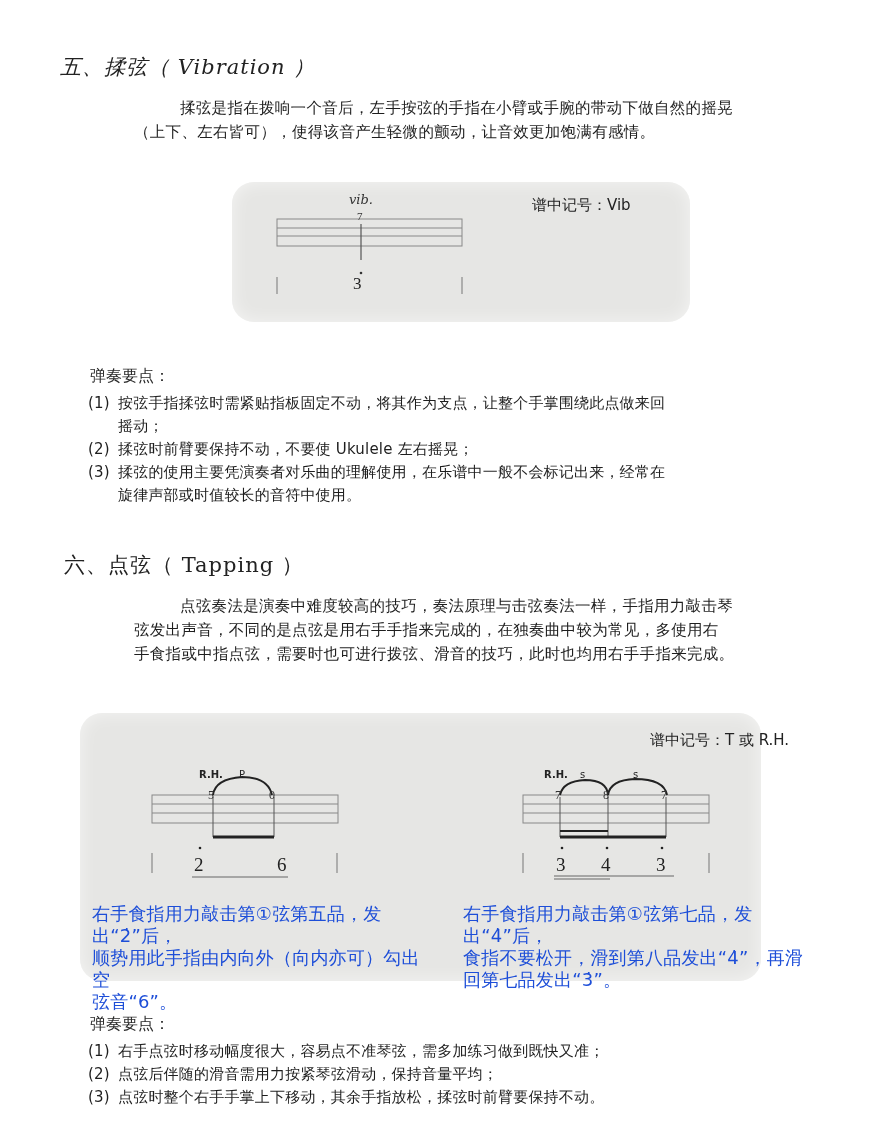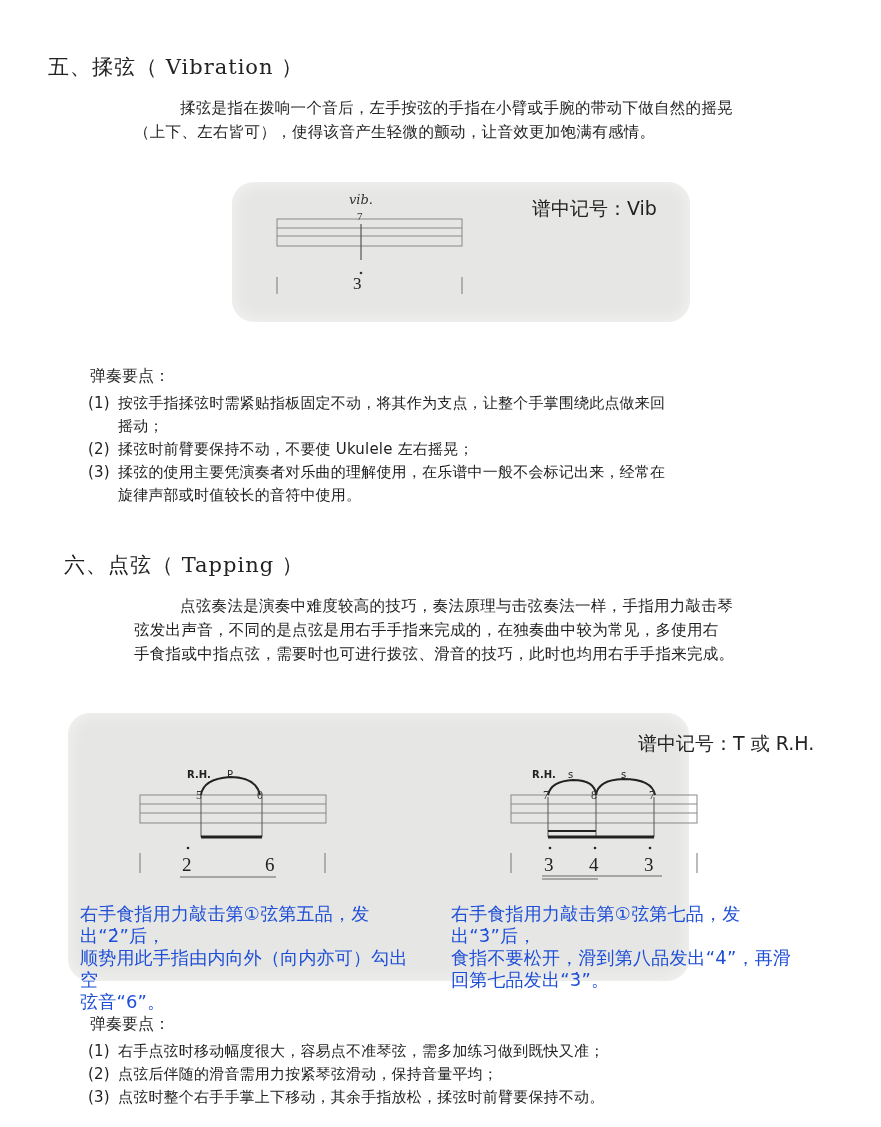--- a/index.html
+++ b/index.html
@@ -20,28 +20,28 @@
   }
   .para .indent { display: inline-block; width: 46px; }
   .points-title { font-size: 16px; color: #2a2a2a; }
   .point { font-size: 15px; line-height: 23px; color: #1e1e1e; letter-spacing: 0.2px; }
   .point .num { display: inline-block; width: 30px; }
   .point .cont { padding-left: 30px; }
   .box {
     background: #e6e6e4; border-radius: 22px;
     box-shadow: inset 0 0 18px rgba(255,255,255,0.6);
   }
-  .notation-label { font-size: 19px; color: #222; white-space: nowrap; }
+  .notation-label { font-size: 15px; color: #222; white-space: nowrap; }
   .tab-svg { position: absolute; overflow: visible; }
   .caption { font-size: 18px; line-height: 22px; color: #1d4ed8; letter-spacing: 0.2px; }
 </style>
 </head>
 <body>
 
-<div class="abs heading" style="left:48px; top:53px;">五、揉弦（ Vibration ）</div>
+<div class="abs heading" style="left:60px; top:53px;font-style:italic;">五、揉弦（ Vibration ）</div>
 
 <div class="abs para" style="left:86px; top:96px; width:760px;">
   <div><span class="indent"></span><span>揉弦是指在拨响一个音后，左手按弦的手指在小臂或手腕的带动下做自然的摇晃</span></div>
   <div>（上下、左右皆可），使得该音产生轻微的颤动，让音效更加饱满有感情。</div>
 </div>
 
 <div class="abs box" style="left:232px; top:182px; width:458px; height:140px;">
   <div class="abs notation-label" style="left:300px; top:14px;">谱中记号：Vib</div>
   <svg class="tab-svg" style="left:0; top:0;" width="458" height="140">
 
@@ -78,21 +78,21 @@
 </div>
 
 <div class="abs heading" style="left:64px; top:551px;">六、点弦（ Tapping ）</div>
 
 <div class="abs para" style="left:86px; top:594px; width:760px;">
   <div><span class="indent"></span><span>点弦奏法是演奏中难度较高的技巧，奏法原理与击弦奏法一样，手指用力敲击琴</span></div>
   <div>弦发出声音，不同的是点弦是用右手手指来完成的，在独奏曲中较为常见，多使用右</div>
   <div>手食指或中指点弦，需要时也可进行拨弦、滑音的技巧，此时也均用右手手指来完成。</div>
 </div>
 
-<div class="abs box" style="left:68px; top:713px; width:621px; height:268px;">
+<div class="abs box" style="left:80px; top:713px; width:681px; height:268px;">
   <div class="abs notation-label" style="left:570px; top:18px;">谱中记号：T 或 R.H.</div>
 
   <svg class="tab-svg" style="left:0; top:0;" width="370" height="180">
     <rect x="72" y="82" width="186" height="28" fill="none" stroke="#888" stroke-width="1"></rect>
     <line x1="72" y1="91" x2="258" y2="91" stroke="#888" stroke-width="1"></line>
     <line x1="72" y1="100" x2="258" y2="100" stroke="#888" stroke-width="1"></line>
 
     <path d="M133 82 Q 135 66 162 64 Q 188 64 192 82" fill="none" stroke="#222" stroke-width="2"></path>
 
     <line x1="133" y1="84" x2="133" y2="124" stroke="#555" stroke-width="1"></line>
@@ -145,21 +145,21 @@
   <div class="abs" style="left:500px; top:56px; font-size:10px; color:#222;">s</div>
   <div class="abs" style="left:553px; top:56px; font-size:10px; color:#222;">s</div>
   <div class="abs" style="left:475px; top:75px; font-family:'Liberation Serif',serif; font-size:12px; color:#333;">7</div>
   <div class="abs" style="left:523px; top:75px; font-family:'Liberation Serif',serif; font-size:12px; color:#333;">8</div>
   <div class="abs" style="left:581px; top:75px; font-family:'Liberation Serif',serif; font-size:12px; color:#333;">7</div>
   <div class="abs" style="left:476px; top:141px; font-family:'Liberation Serif',serif; font-size:19px; color:#222;">3</div>
   <div class="abs" style="left:521px; top:141px; font-family:'Liberation Serif',serif; font-size:19px; color:#222;">4</div>
   <div class="abs" style="left:576px; top:141px; font-family:'Liberation Serif',serif; font-size:19px; color:#222;">3</div>
 
   <div class="abs caption" style="left:383px; top:190px; width:345px;">
-    <div>右手食指用力敲击第①弦第七品，发出“3̇”后，</div>
+    <div>右手食指用力敲击第①弦第七品，发出“4̇”后，</div>
     <div>食指不要松开，滑到第八品发出“4̇”，再滑</div>
     <div>回第七品发出“3̇”。</div>
   </div>
 </div>
 
 <div class="abs points-title" style="left:90px; top:1014px;">弹奏要点：</div>
 
 <div class="abs" style="left:88px; top:1040px; width:760px;">
   <div class="point">
     <span class="num">(1)</span><span>右手点弦时移动幅度很大，容易点不准琴弦，需多加练习做到既快又准；</span>

